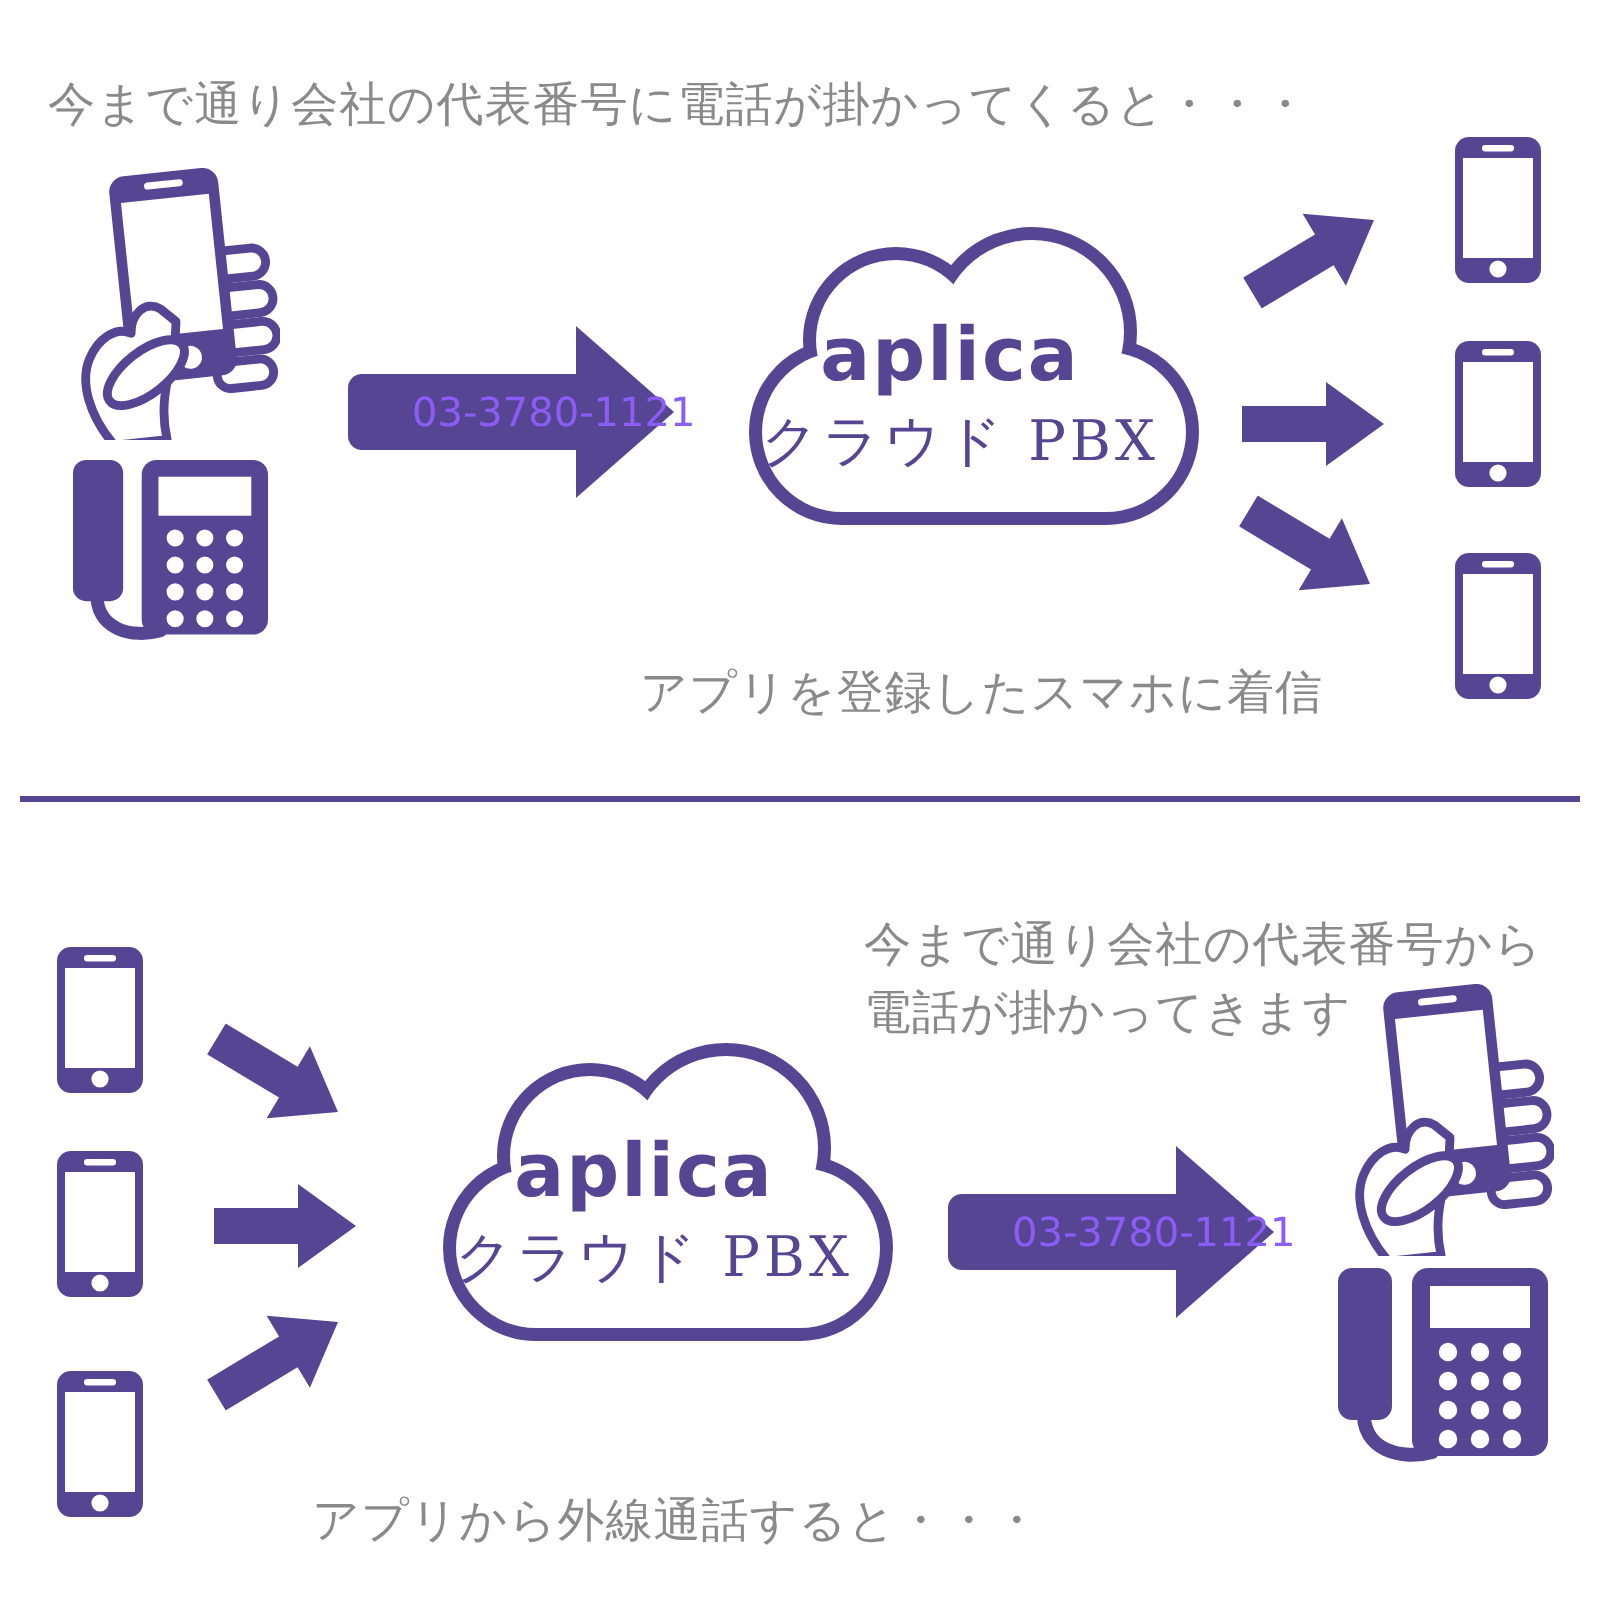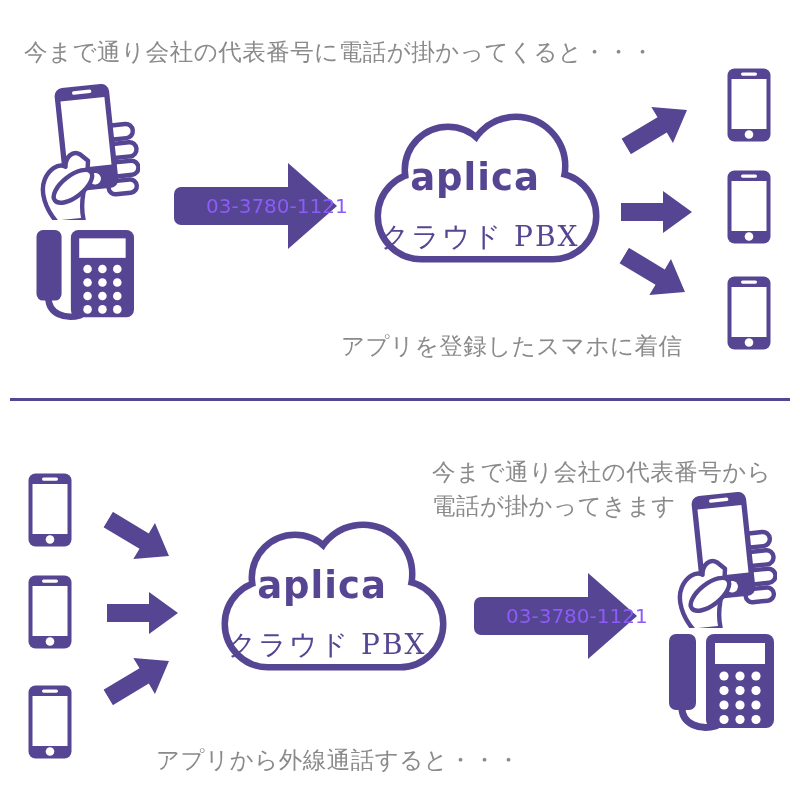--- a/index.html
+++ b/index.html
@@ -7,21 +7,21 @@
           font-family:"DejaVu Sans","Liberation Sans",sans-serif;border-radius:19px;}
   .abs{position:absolute;}
   .gray-text{color:#8a8a8a;font-size:23.5px;letter-spacing:0.5px;white-space:nowrap;}
   .arrow-label{position:absolute;left:2px;top:25px;width:121px;height:38px;line-height:38px;
                text-align:center;color:#8b5cf6;font-size:20px;white-space:nowrap;padding-left:32px;}
   .cloud-wrap{width:226px;height:152px;}
   .cloud-brand{position:absolute;left:0;right:24px;top:44px;text-align:center;color:#564592;
                font-weight:bold;font-size:37px;letter-spacing:1px;white-space:nowrap;}
   .cloud-service{position:absolute;left:0;right:14px;top:90px;text-align:center;color:#564592;
                  font-family:"DejaVu Serif","Liberation Serif",serif;font-size:28px;
-                 letter-spacing:2px;white-space:nowrap;margin-top:16px;}
+                 letter-spacing:2px;white-space:nowrap;}
   .divider{background:#564592;height:3px;width:780px;}
   svg{display:block;}
 </style>
 </head>
 <body>
 
 <div class="canvas">
 
   <svg width="0" height="0" style="position:absolute" aria-hidden="true">
     <defs>
@@ -134,21 +134,21 @@
     <svg class="abs" style="left:727px;top:68px;" width="44" height="74">
         <use href="#sym-smartphone"></use>
       </svg>
     <svg class="abs" style="left:727px;top:170px;" width="44" height="74">
         <use href="#sym-smartphone"></use>
       </svg>
     <svg class="abs" style="left:727px;top:276px;" width="44" height="74">
         <use href="#sym-smartphone"></use>
       </svg>
 
-    <div class="abs gray-text" style="left:341px;top:330px;">アプリを登録したスマホに着信</div>
+    <div class="abs gray-text" style="left:320px;top:330px;">アプリを登録したスマホに着信</div>
   </div>
 
   <div class="abs divider" style="left:10px;top:398px;"></div>
 
   <div>
 
     <svg class="abs" style="left:28px;top:473px;" width="44" height="74">
         <use href="#sym-smartphone"></use>
       </svg>
     <svg class="abs" style="left:28px;top:575px;" width="44" height="74">

